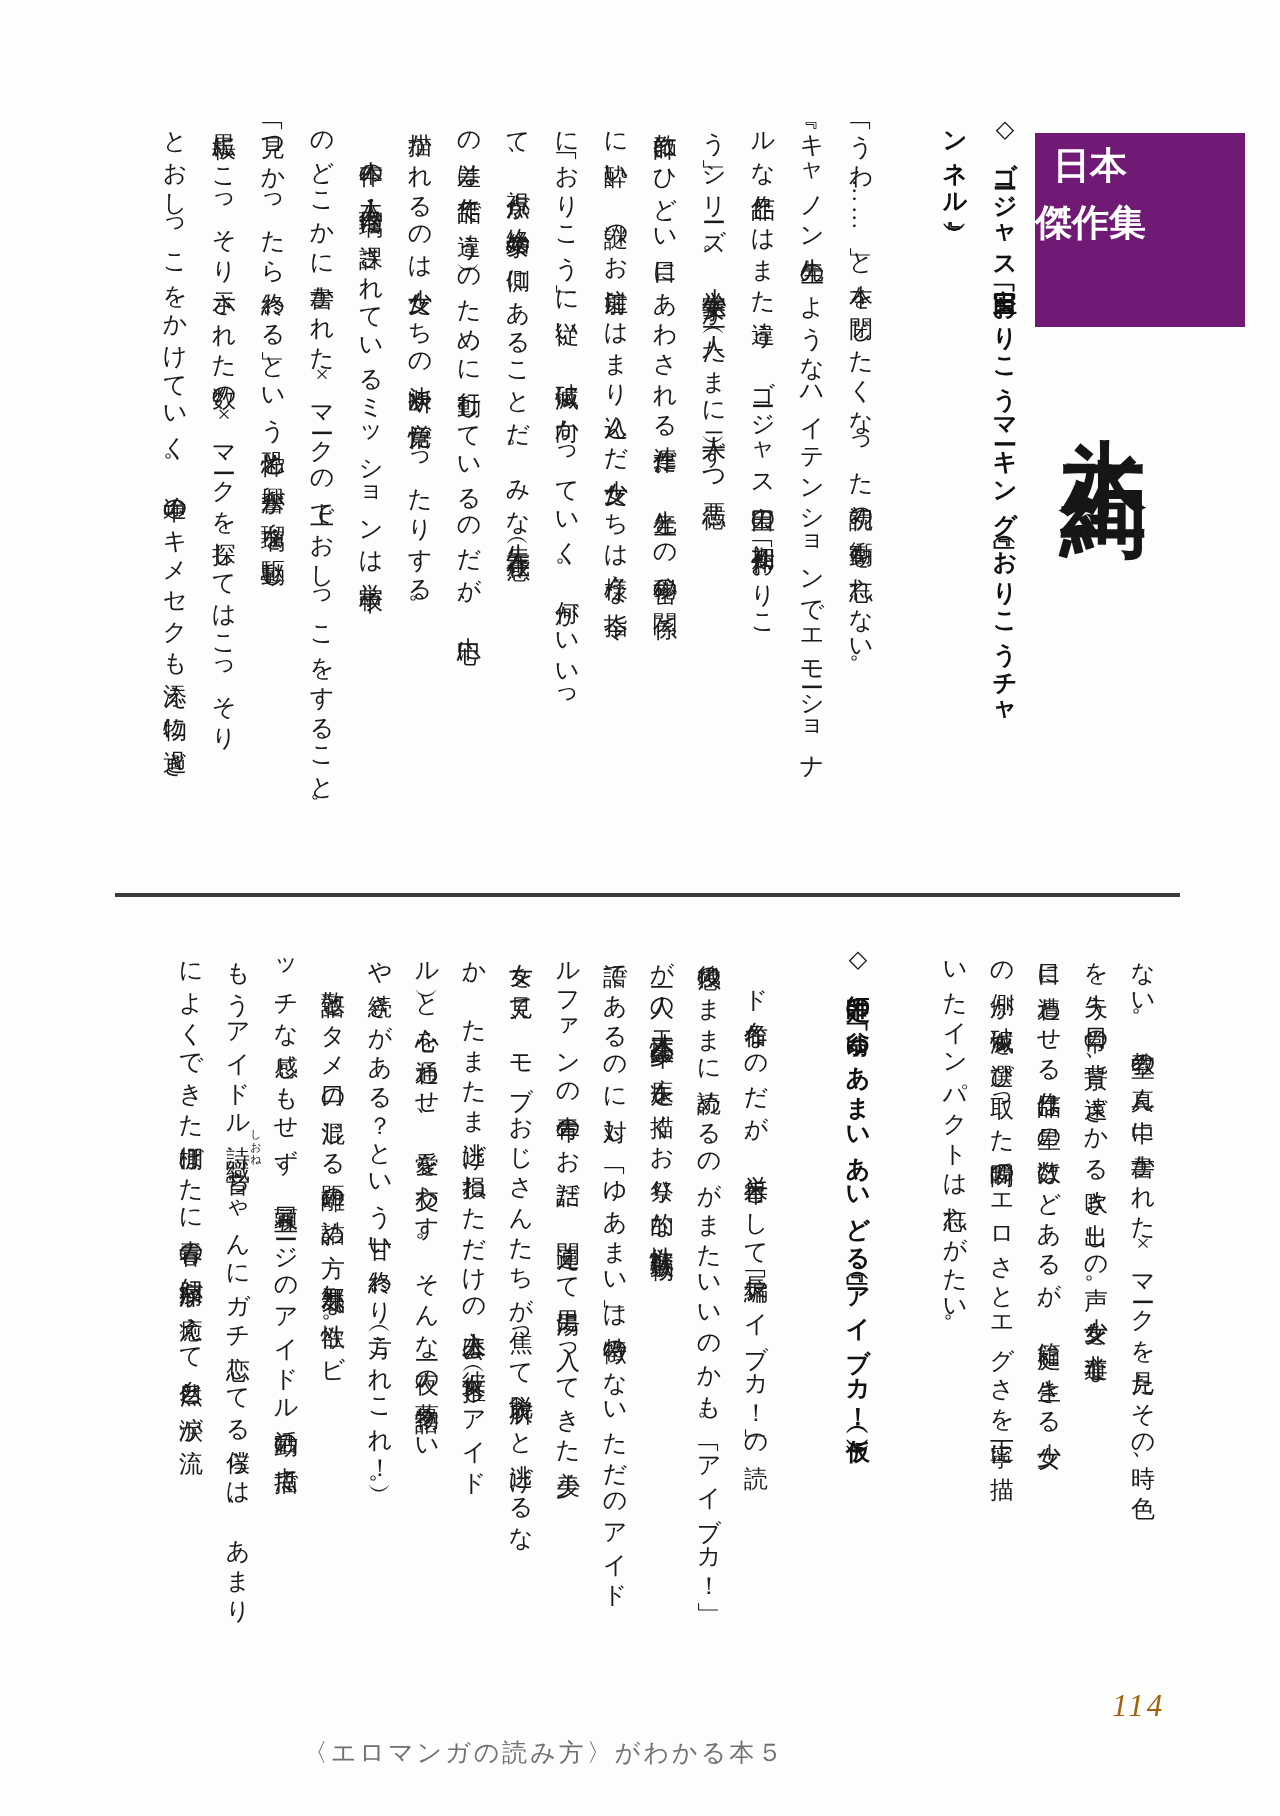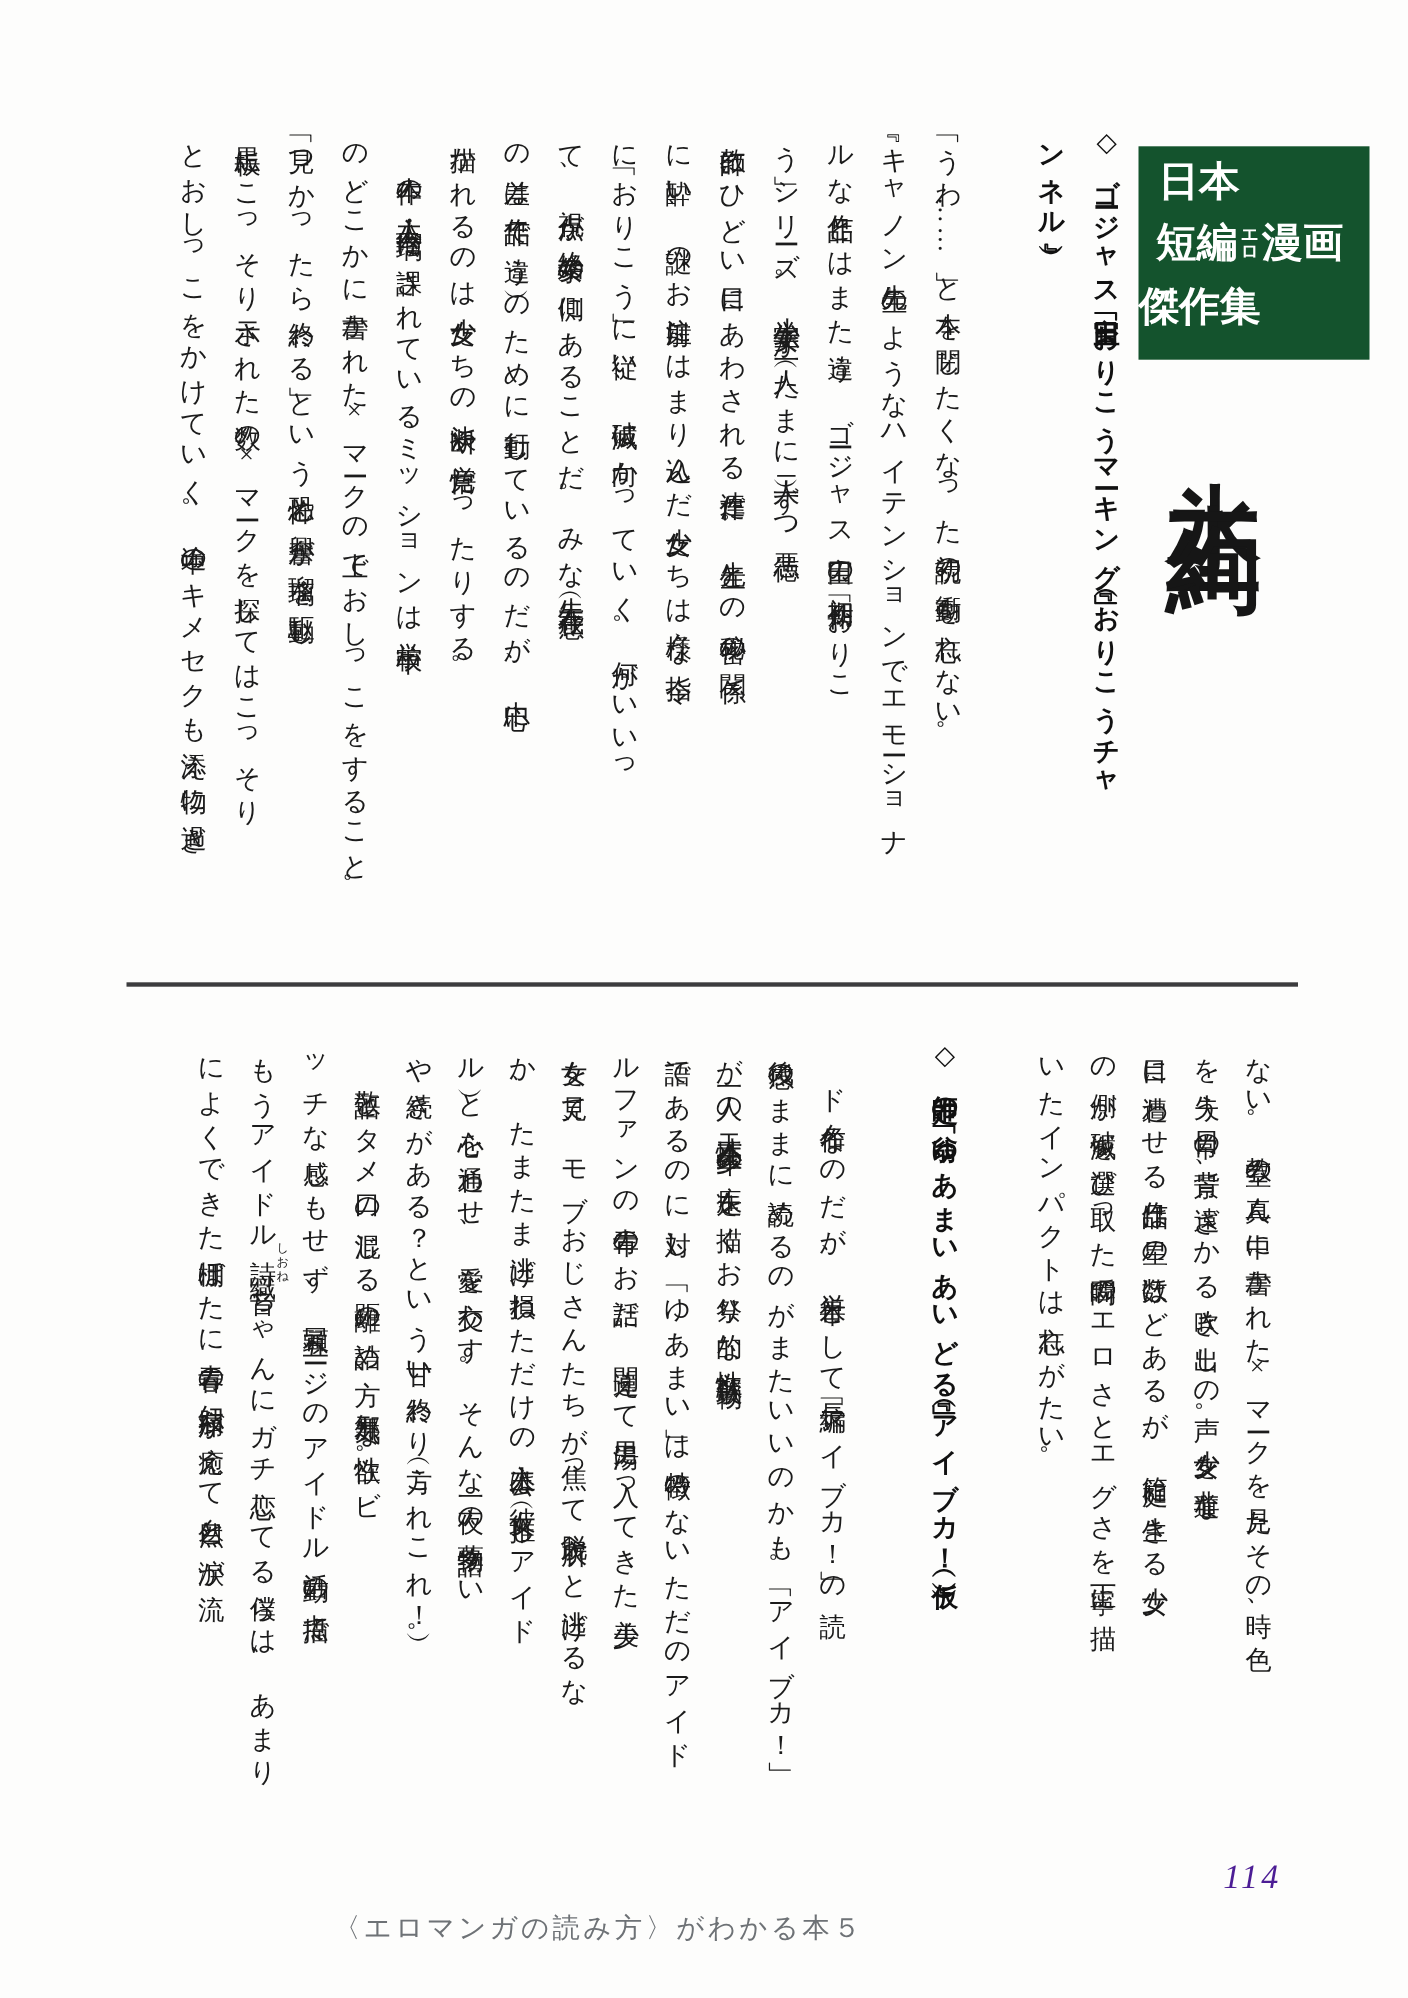--- a/index.html
+++ b/index.html
@@ -45,36 +45,28 @@
   }
   .rule { position:absolute; left:115px; top:893px; width:1065px; height:4px; background:#3c3c3e; }
   .footer {
     position:absolute; left:0; top:1736px; width:1088px; text-align:center;
     font-family:"Liberation Sans","DejaVu Sans",sans-serif;
     font-size:25px; letter-spacing:3px; color:#6e7276;
   }
   .pagenum {
     position:absolute; left:1112px; top:1688px;
     font-family:"Liberation Serif","DejaVu Serif",serif;
-    font-style:italic; font-size:31px; letter-spacing:3px; color:#4c1d95;
+    font-style:italic; font-size:31px; letter-spacing:3px; color:#a16207;
   }
 </style>
 </head>
 <body>
 
-<div class="series-box" style="background: #14532d; color: rgb(255, 255, 255);">
+<div class="series-box" style="background: #701a75; color: rgb(255, 255, 255);">
   <div class="box-line1">日本</div>
-  <div class="box-line2">
-    <span>短編</span>
-    <span class="box-stack">
-        <div>エ</div>
-        <div>ロ</div>
-      </span>
-    <span>漫画</span>
-  </div>
   <div class="box-line3">傑作集</div>
 </div>
 
 <div class="author">氷上絢一</div>
 
 <div class="vblock" style="top:115px; right:250px; height:740px;">
   <div class="colgroup g-top-head"><div class="h-col">◇ゴージャス宝田「おりこうマーキング」（『おりこうチャ</div><div class="h-col">ンネル』）</div></div>
   <div class="gap" style="width:45px;"></div>
   <div class="colgroup g-top-body"><div class="t-col">「うわ……」と本を閉じたくなった初読の衝動を忘れない。</div><div class="t-col">『キャノン先生』のようなハイテンションでエモーショナ</div><div class="t-col">ルな作品とはまた違う、ゴージャス宝田の初期作「おりこ</div><div class="t-col">う」シリーズ。小学生女子が一人（たまに二人）ずつ悪徳</div><div class="t-col">教師にひどい目にあわされる連作だ。先生との秘密の関係</div><div class="t-col">に酔い、謎のお注射にはまり込んだ少女たちは様々な指令</div><div class="t-col">に「おりこう」に従い、破滅に向かっていく。何がいいっ</div><div class="t-col">て、視点が終始女子の側にあることだ。みな先生（存在感</div><div class="t-col">の差は作品で違う）のために行動しているのだが、中心に</div><div class="t-col">描かれるのは少女たちの決断や覚悟だったりする。</div><div class="t-col">　本作の主人公・瑠璃に課されているミッションは学校中</div><div class="t-col">のどこかに書かれた×マークの上でおしっこをすること。</div><div class="t-col">「見つかったら終わる」という恐怖と興奮が瑠璃を駆動し、</div><div class="t-col">黒板にこっそり示された数の×マークを探してはこっそり</div><div class="t-col">とおしっこをかけていく。途中のキメセクも添え物に過ぎ</div></div>
 </div>

